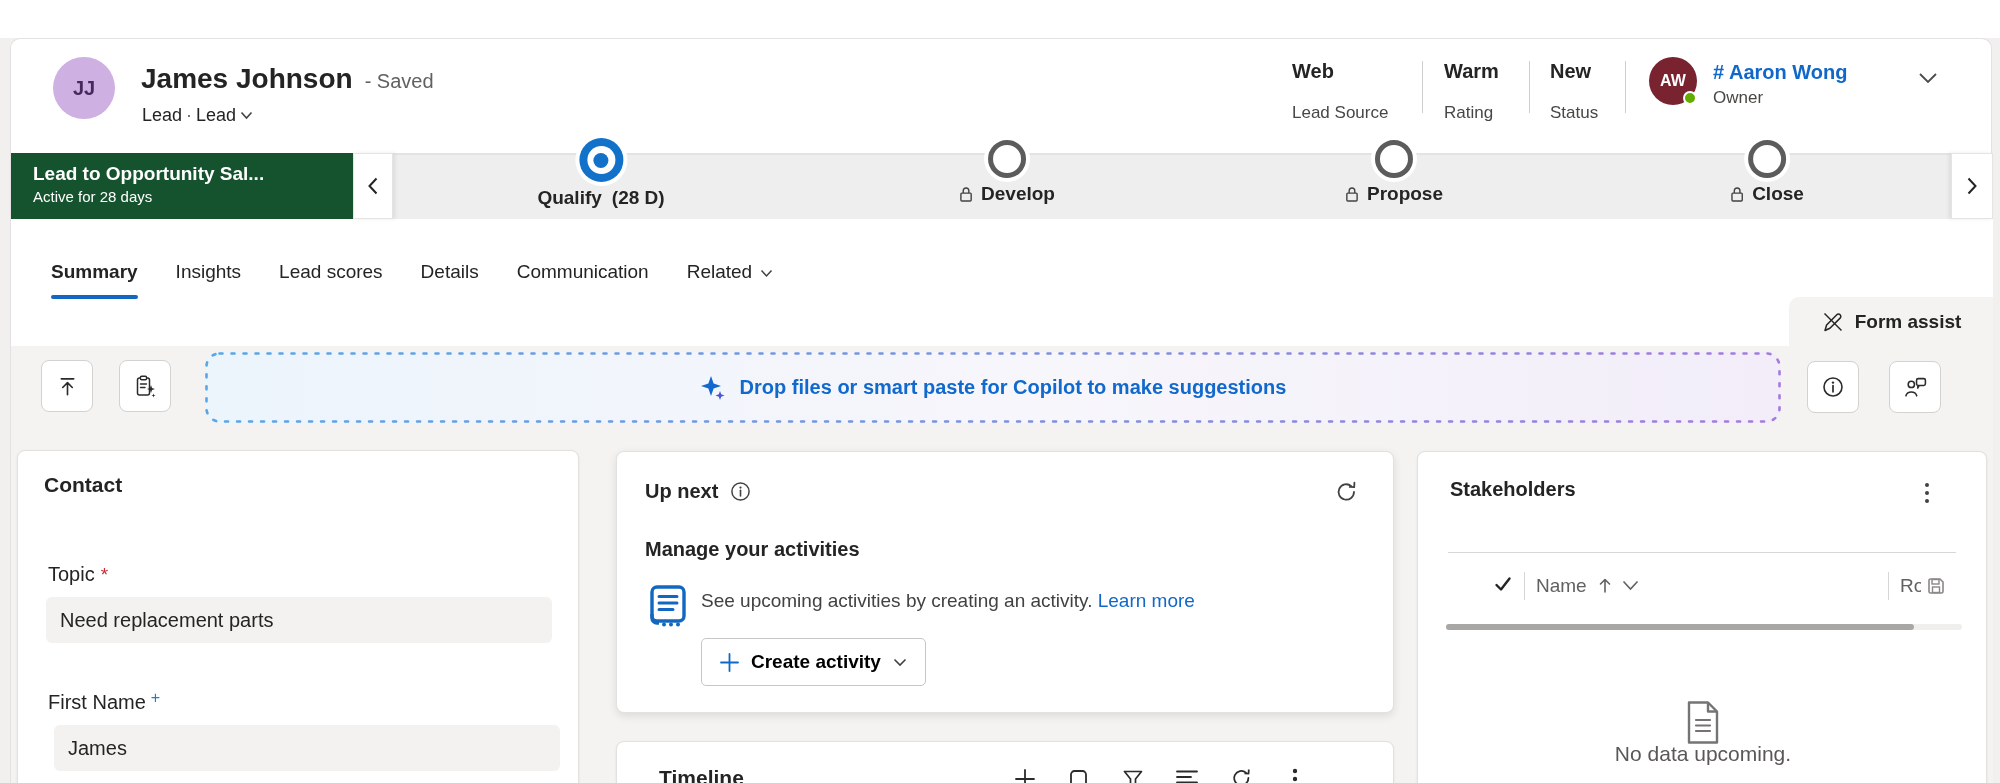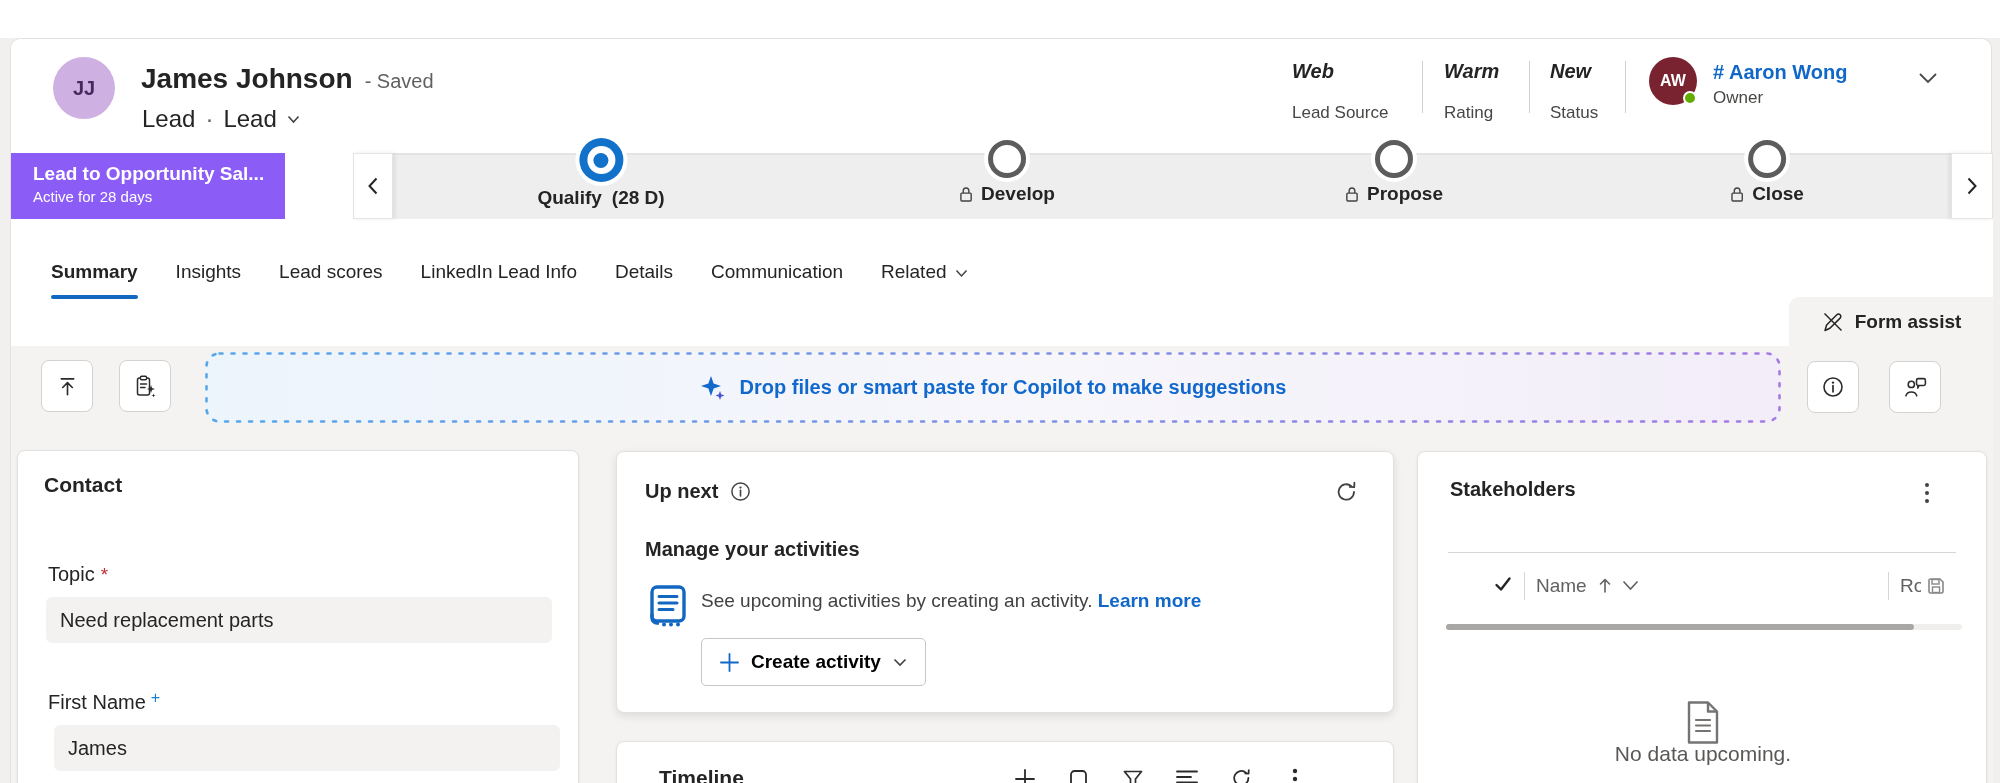--- a/index.html
+++ b/index.html
@@ -10,41 +10,41 @@
   .main-card { position:absolute; left:10px; top:38px; width:1982px; height:745px; background:#fff;
                border:1px solid #e3e1e1; border-bottom:none; border-radius:10px 10px 0 0; }
 
   
   .rec-avatar { position:absolute; left:42px; top:18px; width:62px; height:62px; border-radius:50%;
                 background:#cfb0e3; color:#47295f; font-size:20px; font-weight:bold;
                 display:flex; align-items:center; justify-content:center; }
   .title-row { position:absolute; left:130px; top:24px; display:flex; align-items:baseline; gap:12px; }
   .rec-title { font-size:28px; font-weight:bold; }
   .save-status { font-size:20px; color:#616161; }
-  .sub-row { position:absolute; left:131px; top:66px; display:flex; align-items:center; gap:10px; font-size:24px; }
+  .sub-row { position:absolute; left:131px; top:66px; display:flex; align-items:center; gap:4px; font-size:18px; }
   .sub-dot { color:#616161; }
   .chev { display:inline-block; }
   .hfields { position:absolute; top:20px; }
-  .hf-value { font-size:20px; font-weight:bold; line-height:24px;font-style:italic; }
+  .hf-value { font-size:20px; font-weight:bold; line-height:24px; }
   .hf-label { font-size:17px; color:#494745; margin-top:20px; }
   .hf-div { position:absolute; top:22px; width:1px; height:52px; background:#d1cfcd; }
   .own-avatar { position:absolute; left:1638px; top:18px; width:48px; height:48px; border-radius:50%;
                 background:#7a2330; color:#fff; font-size:16px; font-weight:bold;
                 display:flex; align-items:center; justify-content:center; }
   .presence { position:absolute; left:1672px; top:52px; width:14px; height:14px; border-radius:50%;
               background:#64ab00; border:2px solid #fff; }
   .own-name { position:absolute; left:1702px; top:22px; font-size:20px; font-weight:bold; color:#1168c8; cursor:pointer; }
   .own-label { position:absolute; left:1702px; top:49px; font-size:17px; color:#494745; }
   .hdr-collapse { position:absolute; left:1902px; top:24px; width:30px; height:30px; display:flex;
                   align-items:center; justify-content:center; cursor:pointer; }
 
   
   .bpf { position:absolute; left:0; top:114px; width:1982px; height:66px; }
   .bpf-track { position:absolute; left:382px; top:0; width:1558px; height:66px; background:#efeeee; border-top:2px solid #e4e3e2; }
-  .bpf-stagebox { position:absolute; left:0; top:0; width:274px; height:66px; background:#8b5cf6; color:#fff; padding:9px 0 0 22px; z-index:3; }
+  .bpf-stagebox { position:absolute; left:0; top:0; width:342px; height:66px; background:#14532d; color:#fff; padding:9px 0 0 22px; z-index:3; }
   .bpf-stage-name { font-size:19px; font-weight:bold; line-height:24px; }
   .bpf-stage-sub { font-size:15px; margin-top:2px; }
   .bpf-nav { position:absolute; top:0; width:40px; height:66px; background:#fff; border:1px solid #e6e4e3;
              display:flex; align-items:center; justify-content:center; cursor:pointer; z-index:2; }
   .bpf-nav.left { left:342px; box-shadow:2px 0 4px rgba(0,0,0,.08); }
   .bpf-nav.right { left:1940px; width:42px; box-shadow:-2px 0 4px rgba(0,0,0,.08); }
   .stage { position:absolute; top:0; transform:translateX(-50%); display:flex; flex-direction:column; align-items:center; z-index:1; }
   .bullseye { margin-top:-15px; width:44px; height:44px; border-radius:50%; background:#1271c8;
               box-shadow:0 0 0 4px #fff; display:flex; align-items:center; justify-content:center; }
   .bullseye .inner { width:28px; height:28px; border-radius:50%; background:#fff; display:flex; align-items:center; justify-content:center; }
@@ -88,21 +88,21 @@
   .fld-input { position:absolute; left:28px; width:506px; height:46px; background:#f3f2f1; border:none; border-radius:6px;
                font-family:"Liberation Sans",sans-serif; font-size:20px; color:#242424; padding:0 14px; }
 
   
   .un-title-row { position:absolute; left:28px; top:28px; display:flex; align-items:center; gap:12px; }
   .un-title { font-size:20px; font-weight:bold; }
   .un-refresh { position:absolute; left:714px; top:26px; width:30px; height:30px; display:flex; align-items:center; justify-content:center; cursor:pointer; }
   .un-sub { position:absolute; left:28px; top:86px; font-size:20px; font-weight:bold; }
   .un-icon { position:absolute; left:32px; top:132px; }
   .un-text { position:absolute; left:84px; top:138px; font-size:19px; color:#424242; }
-  .un-link { color:#1168c8; cursor:pointer;font-weight:bold; }
+  .un-link { color:#1168c8; cursor:pointer; }
   .create-btn { position:absolute; left:84px; top:186px; height:48px; padding:16px 18px; background:#fff;
                 border:1px solid #c8c6c4; border-radius:5px; display:flex; align-items:center; gap:12px;
                 font-size:19px; font-weight:600; cursor:pointer; font-family:"Liberation Sans",sans-serif; }
 
   
   .tl-title { position:absolute; left:42px; top:24px; font-size:21px; font-weight:bold; }
   .tl-icons { position:absolute; left:396px; top:26px; display:flex; gap:30px; }
   .tl-icons .ticon { width:24px; height:24px; display:flex; align-items:flex-start; justify-content:center; cursor:pointer; }
 
   
@@ -244,21 +244,20 @@
             <path d="M2.5 1.5 L9.5 9 L2.5 16.5" fill="none" stroke="#242424" stroke-width="2"></path>
           </svg>
       </div>
     </div>
 
     <div class="tabs-row">
       <div class="tab-list">
         <div class="tab active">Summary</div>
         <div class="tab">Insights</div>
         <div class="tab">Lead scores</div>
-        <div class="tab">LinkedIn Lead Info</div>
         <div class="tab">Details</div>
         <div class="tab">Communication</div>
         <div class="tab">
           <span>Related</span><span class="tab-chev"><svg width="13" height="9" viewBox="0 0 13 9" style="display:inline">
                 <path d="M1.5 1.5 L6.5 7 L11.5 1.5" fill="none" stroke="#424242" stroke-width="1.5"></path>
               </svg></span>
         </div>
       </div>
       <div class="form-assist">
         <span>

